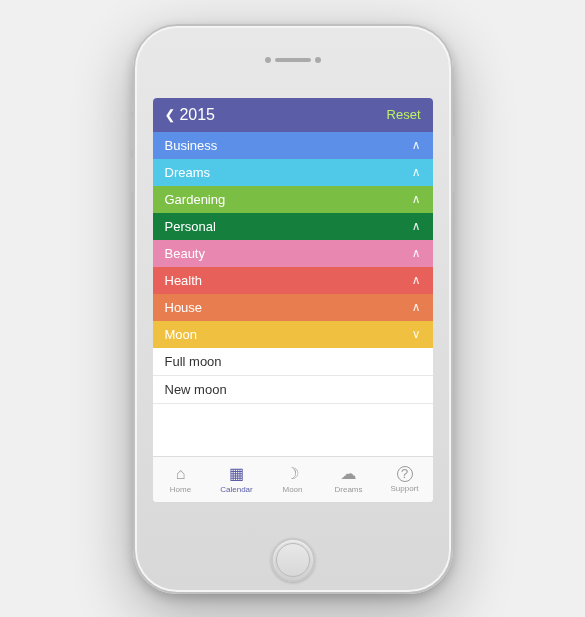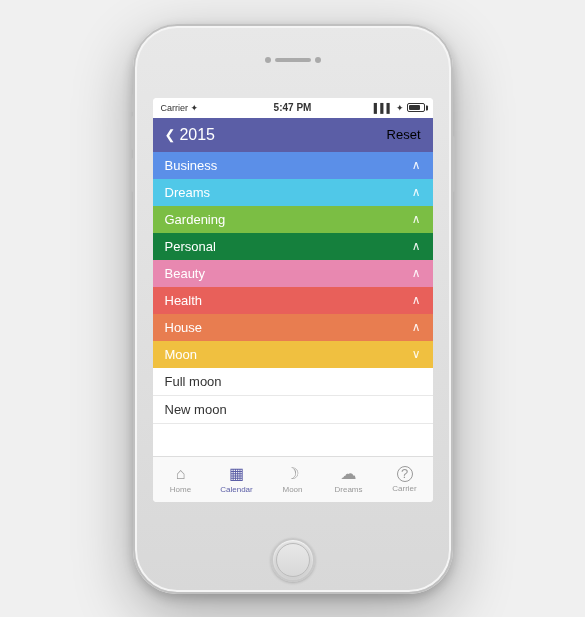--- a/index.html
+++ b/index.html
@@ -150,21 +150,21 @@
       height: 34px;
     }
     .nav-back {
       color: #fff;
       font-size: 13px;
       display: flex;
       align-items: center;
       gap: 2px;
     }
     .nav-reset {
-      color: #000000;
+      color: #bef264;
       font-size: 13px;
     }
 
     
     .category-list {
       flex: 1;
       overflow: hidden;
     }
     .category-item {
       display: flex;
@@ -305,31 +305,20 @@
 
     <div class="notch-area">
       <div class="camera"></div>
       <div class="speaker"></div>
       <div class="camera"></div>
     </div>
 
     <div class="screen">
       <div class="screen-content">
 
-        <div class="status-bar" style="position:relative;">
-          <span class="status-carrier">Carrier ✦</span>
-          <span class="status-time">5:47 PM</span>
-          <div class="status-right">
-            <span style="font-size:9px;">▌▌▌</span>
-            <span style="font-size:9px;">✦</span>
-            <span class="battery-icon">
-              <span class="battery-fill"></span>
-            </span>
-          </div>
-        </div>
 
         <div class="nav-bar">
           <span class="nav-back">
             <span>❮</span>
             <span style="font-size:16px;color:#fff;margin-left:2px;">2015</span>
           </span>
           <span class="nav-reset">Reset</span>
         </div>
 
         <div class="category-list">
@@ -386,21 +375,21 @@
           <div class="tab-item">
             <span class="tab-icon">☽</span>
             <span class="tab-label">Moon</span>
           </div>
           <div class="tab-item">
             <span class="tab-icon">☁</span>
             <span class="tab-label">Dreams</span>
           </div>
           <div class="tab-item">
             <span class="tab-icon" style="font-size:13px;border:1px solid #999;border-radius:50%;width:16px;height:16px;display:flex;align-items:center;justify-content:center;">?</span>
-            <span class="tab-label">Carrier</span>
+            <span class="tab-label">Support</span>
           </div>
         </div>
 
       </div>
     </div>
 
     <div class="home-button">
       <div class="home-inner"></div>
     </div>
   </div>

